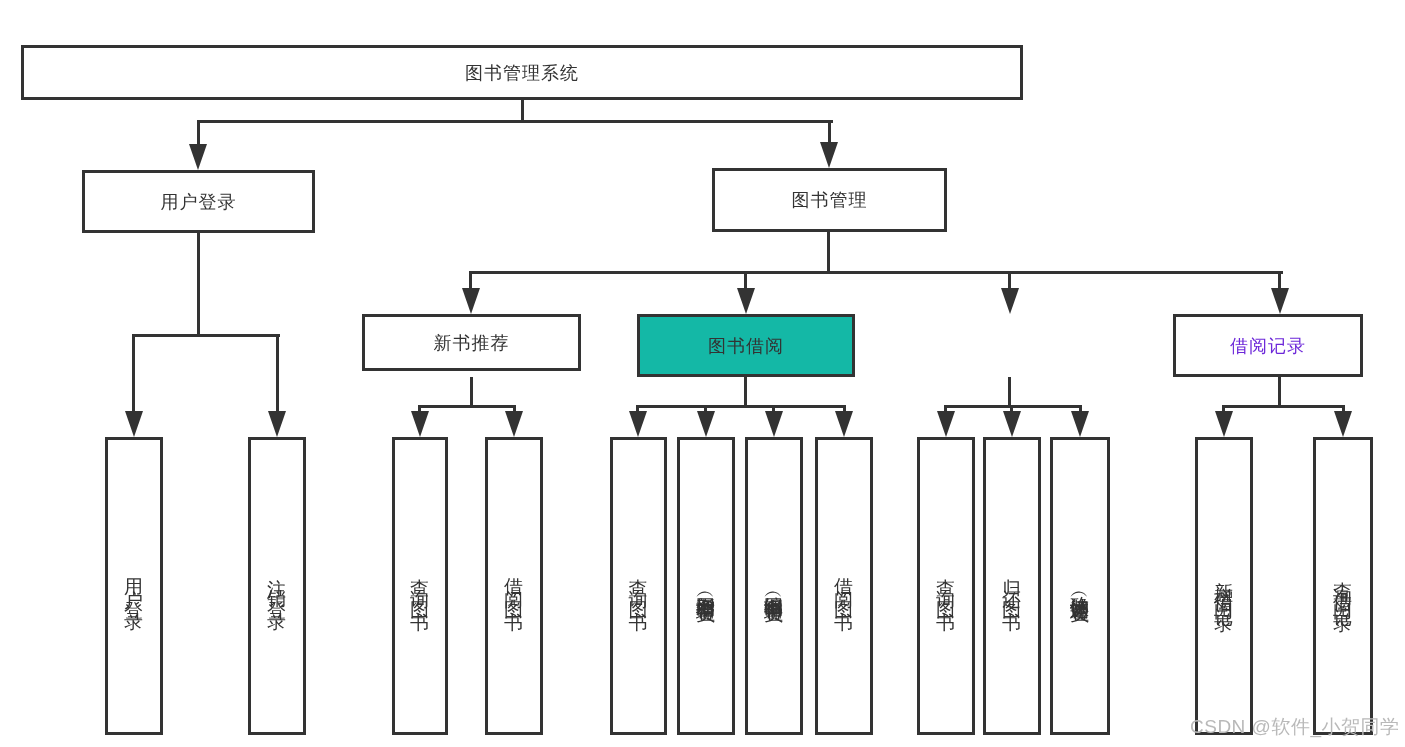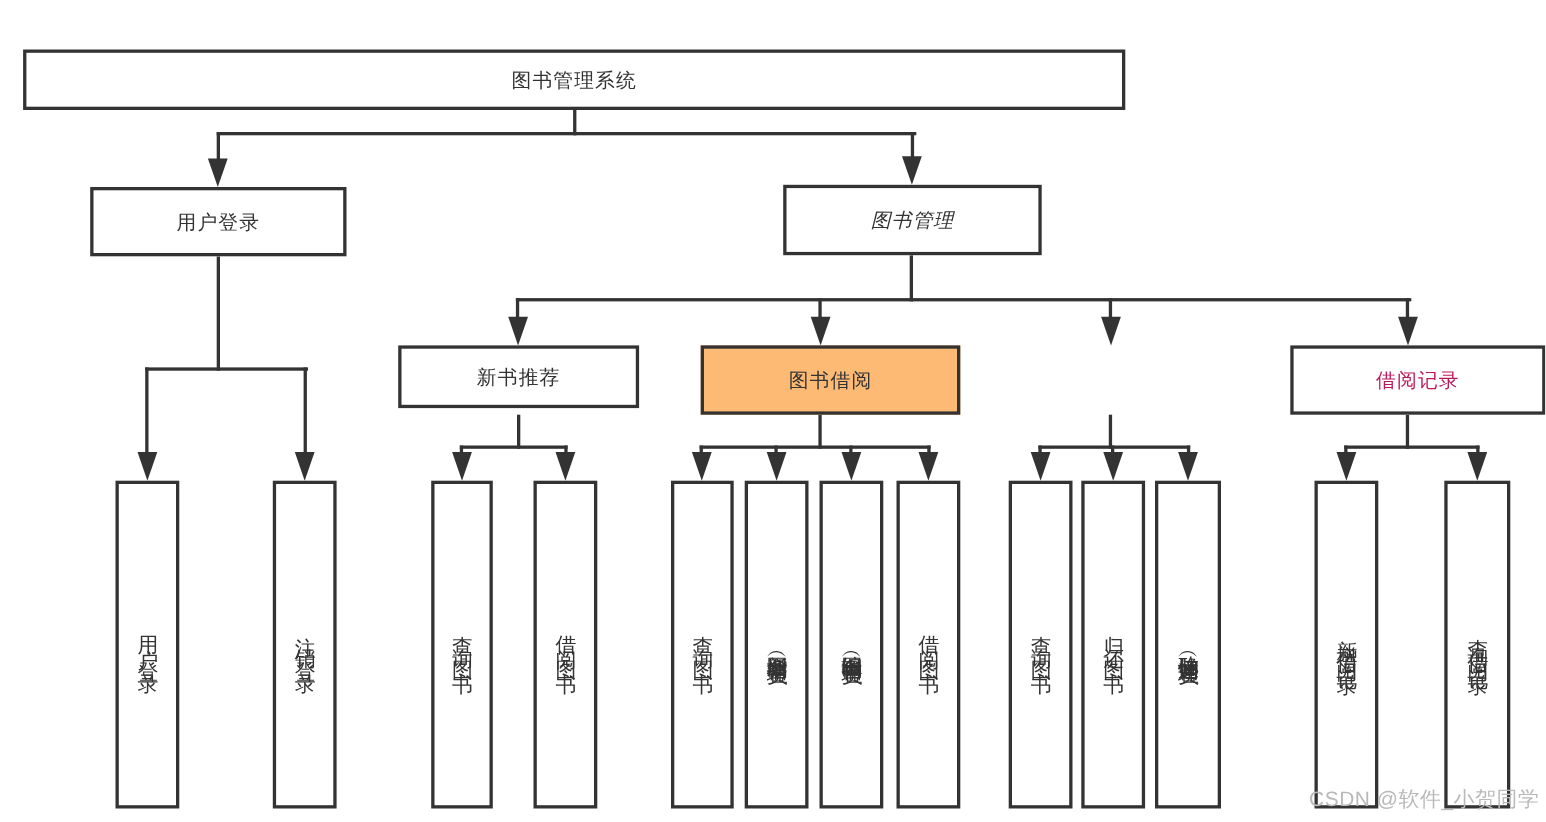--- a/index.html
+++ b/index.html
@@ -112,24 +112,24 @@
     <div class="arrow" style="left: 697px; top: 411px; border-top-color: rgb(51, 51, 51);"></div>
     <div class="arrow" style="left: 765px; top: 411px; border-top-color: rgb(51, 51, 51);"></div>
     <div class="arrow" style="left: 835px; top: 411px; border-top-color: rgb(51, 51, 51);"></div>
     <div class="arrow" style="left: 937px; top: 411px; border-top-color: rgb(51, 51, 51);"></div>
     <div class="arrow" style="left: 1003px; top: 411px; border-top-color: rgb(51, 51, 51);"></div>
     <div class="arrow" style="left: 1071px; top: 411px; border-top-color: rgb(51, 51, 51);"></div>
     <div class="arrow" style="left: 1215px; top: 411px; border-top-color: rgb(51, 51, 51);"></div>
     <div class="arrow" style="left: 1334px; top: 411px; border-top-color: rgb(51, 51, 51);"></div>
     <div class="node horizontal" style="left: 21px; top: 13px; width: 1002px; height: 55px; border-color: rgb(51, 51, 51); background: rgb(255, 255, 255); color: rgb(51, 51, 51); margin-top: 32px;">图书管理系统</div>
     <div class="node horizontal" style="left: 82px; top: 170px; width: 233px; height: 63px; border-color: rgb(51, 51, 51); background: rgb(255, 255, 255); color: rgb(51, 51, 51);">用户登录</div>
-    <div class="node horizontal" style="left: 712px; top: 168px; width: 235px; height: 64px; border-color: rgb(51, 51, 51); background: rgb(255, 255, 255); color: rgb(51, 51, 51); font-style: italic;">图书管理</div>
+    <div class="node horizontal" style="left: 712px; top: 168px; width: 235px; height: 64px; border-color: rgb(51, 51, 51); background: rgb(255, 255, 255); color: rgb(51, 51, 51);">图书管理</div>
     <div class="node horizontal" style="left: 362px; top: 314px; width: 219px; height: 57px; border-color: rgb(51, 51, 51); background: rgb(255, 255, 255); color: rgb(51, 51, 51);">新书推荐</div>
-    <div class="node horizontal" style="left: 637px; top: 314px; width: 236px; height: 63px; border-color: rgb(51, 51, 51); background: #fdba74; color: rgb(51, 51, 51);">图书借阅</div>
-    <div class="node horizontal" style="left: 1173px; top: 314px; width: 232px; height: 63px; border-color: rgb(51, 51, 51); background: rgb(255, 255, 255); color: #be185d;">借阅记录</div>
+    <div class="node horizontal" style="left: 637px; top: 314px; width: 218px; height: 63px; border-color: rgb(51, 51, 51); background: #14b8a6; color: rgb(51, 51, 51);">图书借阅</div>
+    <div class="node horizontal" style="left: 1173px; top: 314px; width: 190px; height: 63px; border-color: rgb(51, 51, 51); background: rgb(255, 255, 255); color: #6d28d9;">借阅记录</div>
     <div class="node vertical" style="left: 105px; top: 437px; width: 58px; height: 298px; border-color: rgb(51, 51, 51); background: rgb(255, 255, 255); color: rgb(51, 51, 51); letter-spacing: 0.6em;">用户登录</div>
     <div class="node vertical" style="left: 248px; top: 437px; width: 58px; height: 298px; border-color: rgb(51, 51, 51); background: rgb(255, 255, 255); color: rgb(51, 51, 51); letter-spacing: 0.6em;">注销登录</div>
     <div class="node vertical" style="left: 392px; top: 437px; width: 56px; height: 298px; border-color: rgb(51, 51, 51); background: rgb(255, 255, 255); color: rgb(51, 51, 51); letter-spacing: 0.6em;">查询图书</div>
     <div class="node vertical" style="left: 485px; top: 437px; width: 58px; height: 298px; border-color: rgb(51, 51, 51); background: rgb(255, 255, 255); color: rgb(51, 51, 51); letter-spacing: 0.6em;">借阅图书</div>
     <div class="node vertical" style="left: 610px; top: 437px; width: 57px; height: 298px; border-color: rgb(51, 51, 51); background: rgb(255, 255, 255); color: rgb(51, 51, 51); letter-spacing: 0.6em;">查询图书</div>
     <div class="node vertical" style="left: 677px; top: 437px; width: 58px; height: 298px; border-color: rgb(51, 51, 51); background: rgb(255, 255, 255); color: rgb(51, 51, 51); letter-spacing: 0.06em;">新增图书（管理员）</div>
     <div class="node vertical" style="left: 745px; top: 437px; width: 58px; height: 298px; border-color: rgb(51, 51, 51); background: rgb(255, 255, 255); color: rgb(51, 51, 51); letter-spacing: 0.06em;">编辑图书（管理员）</div>
     <div class="node vertical" style="left: 815px; top: 437px; width: 58px; height: 298px; border-color: rgb(51, 51, 51); background: rgb(255, 255, 255); color: rgb(51, 51, 51); letter-spacing: 0.6em;">借阅图书</div>
     <div class="node vertical" style="left: 917px; top: 437px; width: 58px; height: 298px; border-color: rgb(51, 51, 51); background: rgb(255, 255, 255); color: rgb(51, 51, 51); letter-spacing: 0.6em;">查询图书</div>
     <div class="node vertical" style="left: 983px; top: 437px; width: 58px; height: 298px; border-color: rgb(51, 51, 51); background: rgb(255, 255, 255); color: rgb(51, 51, 51); letter-spacing: 0.6em;">归还图书</div>

